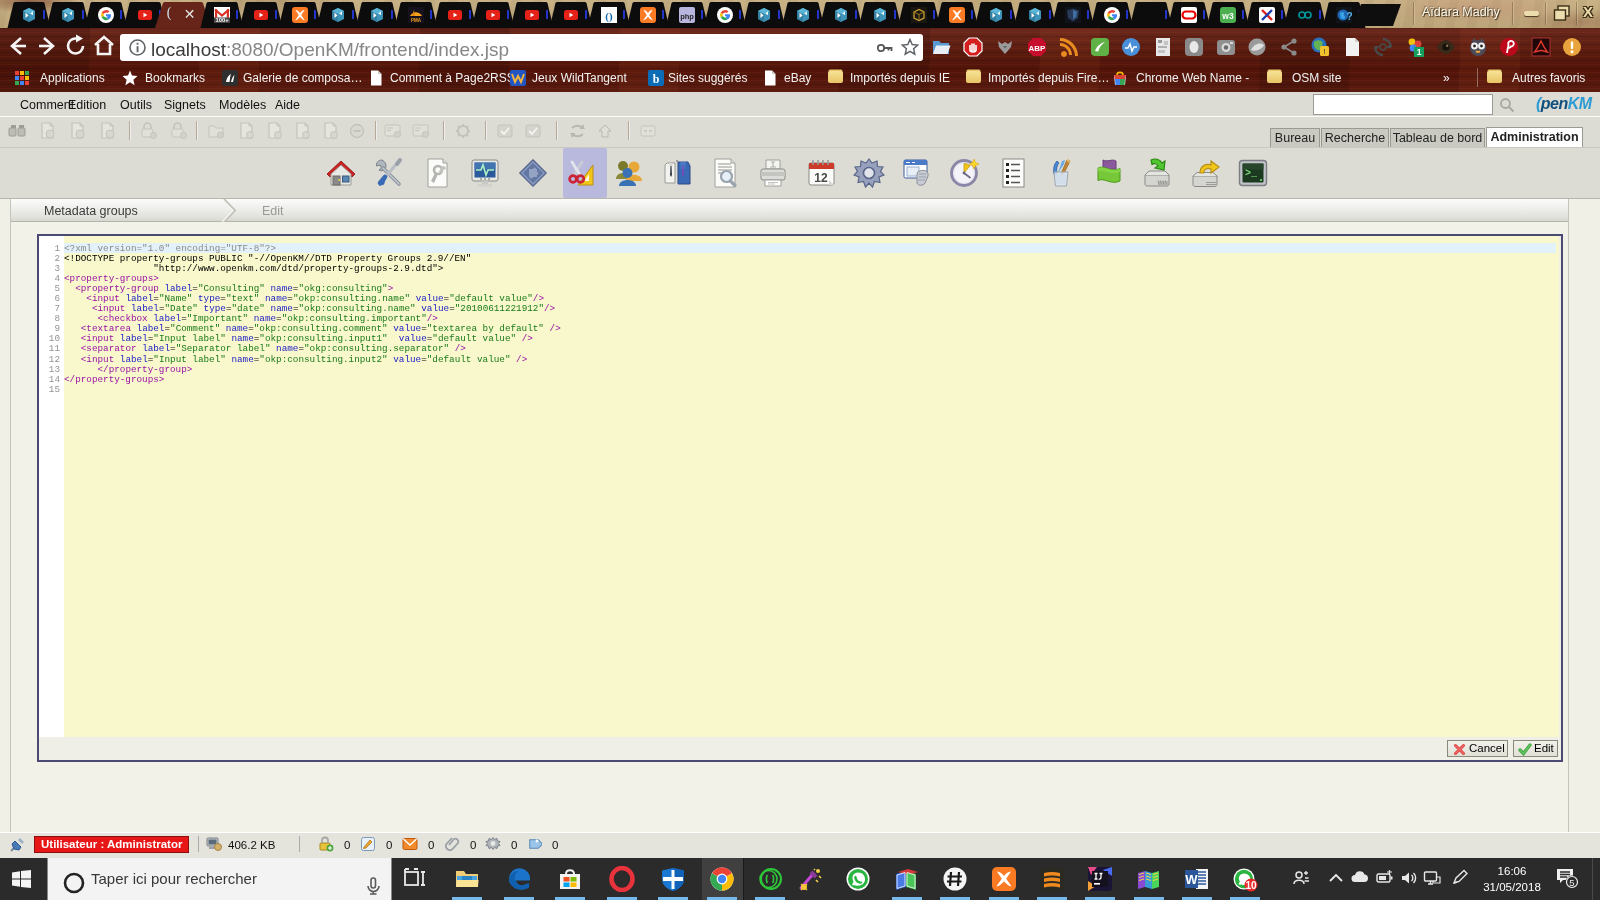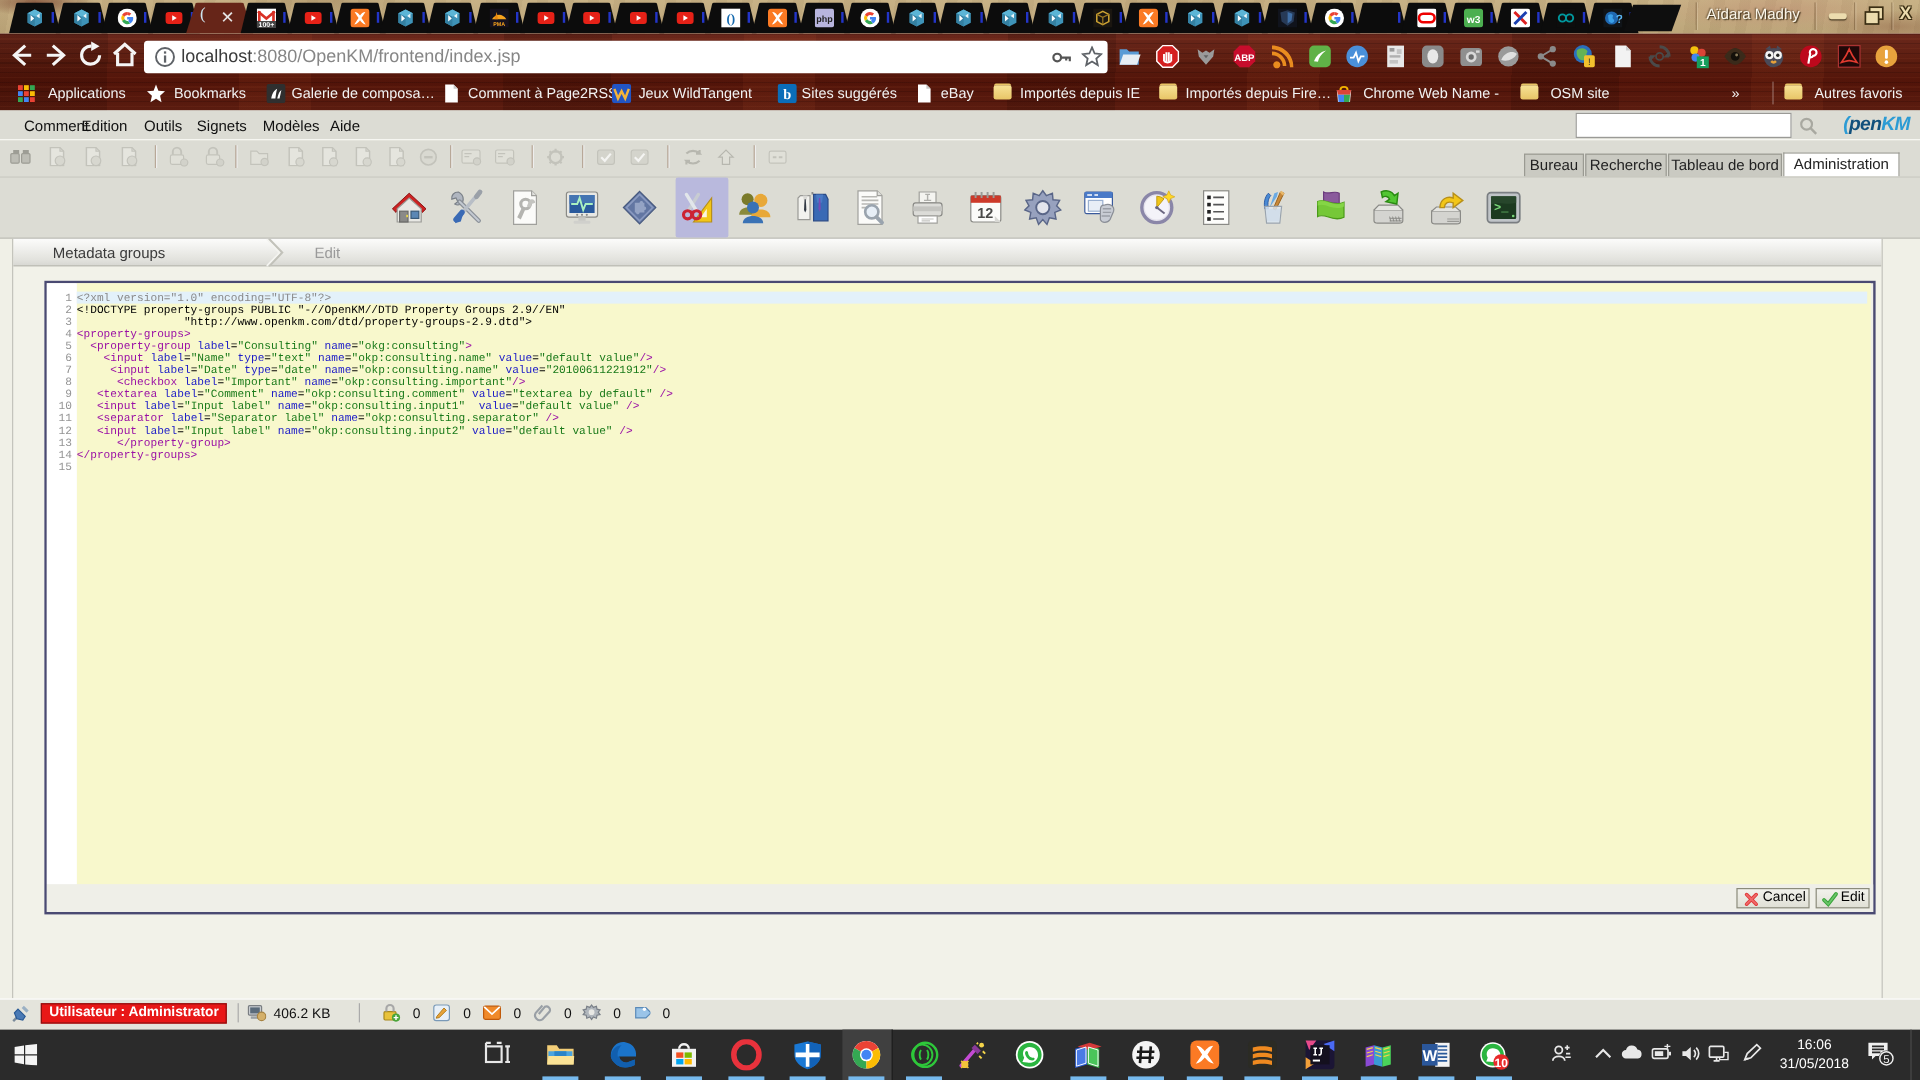--- a/index.html
+++ b/index.html
@@ -18,40 +18,40 @@
 .tab{position:absolute;top:2px;height:26px;width:40px}
 .tab svg{position:absolute;left:0;top:0}
 .tfav{position:absolute;left:14px;top:5px;width:16px;height:16px}
 #wood{left:0;top:28px;width:1600px;height:64px;
  background:
   repeating-linear-gradient(180deg, rgba(20,0,0,.18) 0 1px, rgba(0,0,0,0) 1px 4px, rgba(255,140,80,.05) 4px 5px, rgba(0,0,0,0) 5px 8px),
   repeating-linear-gradient(91deg, rgba(30,5,0,.18) 0 90px, rgba(0,0,0,0) 90px 200px, rgba(255,120,60,.06) 200px 260px, rgba(0,0,0,0) 260px 420px),
   linear-gradient(180deg,#6b281c 0%,#5c1d10 35%,#521409 65%,#5a1c10 100%)}
 .navic{position:absolute;top:33px;width:26px;height:26px}
 #urlbox{left:120px;top:34px;width:803px;height:27px;background:#fff;border-radius:3px}
-#urltxt{left:151px;top:39px;font-size:15px;color:#3a3a3a}
+#urltxt{left:151px;top:39px;font-size:19px;color:#3a3a3a}
 #urltxt span{color:#868686}
 .ext{position:absolute;top:37px;width:20px;height:20px}
 #bookm{left:0;top:63px;width:1600px;height:29px;color:#f4f4f4;font-size:12px}
 .bi{position:absolute;top:70px;width:16px;height:16px}
 .bt{position:absolute;top:71px;white-space:nowrap;font-size:12px;color:#f2f2f2}
 .fold{position:absolute;top:71px;width:15px;height:12px;background:linear-gradient(180deg,#f7e296,#e8c566);border-radius:2px;box-shadow:0 -2px 0 -0.5px #e8c566}
 
 #menubar{left:0;top:92px;width:1600px;height:25px;background:#dcdcd4;border-bottom:1px solid #fdfdf8}
 .mi{position:absolute;top:98px;font-size:12.5px;color:#111}
 #searchbox{left:1313px;top:94px;width:180px;height:21px;background:#fff;border:1px solid #9a9a96}
 #okmlogo{left:1536px;top:95px;font-size:16px;font-weight:bold;font-style:italic;color:#1b65a0;letter-spacing:-0.5px}
 #smalltb{left:0;top:117px;width:1600px;height:30px;background:#dcdcd4}
 .sic{position:absolute;top:122px;width:19px;height:17px;opacity:.7}
 .ssep{position:absolute;top:121px;width:1px;height:19px;background:#b8a898;box-shadow:1px 0 0 #eee}
 #bigtb{left:0;top:147px;width:1600px;height:52px;background:#dcdcd4;border-top:1px solid #c8c8c0;border-bottom:1px solid #b6b6ae}
 .bic{position:absolute;top:157px;width:32px;height:32px}
 #selbox{left:563px;top:148px;width:44px;height:50px;background:#b9b9dd;border-radius:2px}
 .gtab{position:absolute;top:128px;height:20px;background:#cacac2;border:1px solid #9a9a92;font-size:12.5px;color:#222;text-align:center;line-height:19px}
-#gtab4{background:#fff;border-bottom:1px solid #fff;font-weight:normal;top:127px;height:21px}
+#gtab4{background:#fff;border-bottom:1px solid #fff;font-weight:bold;top:127px;height:21px}
 #crumb{left:11px;top:199px;width:1557px;height:23px;background:linear-gradient(180deg,#fcfcfb,#e2e2dd 80%,#d8d8d3);border-bottom:1px solid #b5b5ad}
 #rightstrip{left:1568px;top:199px;width:32px;height:633px;background:#f0f0e7;border-left:1px solid #c4c4bc}
 
 #panel{left:37px;top:234px;width:1526px;height:528px;border:2px solid #4a4a72;background:#efefe8}
 #gutter{left:39px;top:236px;width:25px;height:501px;background:#fff;font-family:"Liberation Mono",monospace;font-size:9.3px;line-height:10.05px;padding-top:8px;color:#949494;text-align:right;padding-right:4px}
 #codearea{left:64px;top:236px;width:1495px;height:501px;background:transparent;font-family:"Liberation Mono",monospace;font-size:9.3px;line-height:10.05px;white-space:pre;padding-top:8px;color:#000;z-index:4}
 #line1bg{left:64px;top:243px;width:1492px;height:10px;background:#e3f1fa;z-index:3}
 .cm-m{color:#8a8a8a}.cm-t{color:#9a10a5}.cm-a{color:#1b1bc7}.cm-s{color:#1a7a1a}
 #btnrow{left:39px;top:737px;width:1522px;height:23px;background:#efefe8}
 .btn{position:absolute;top:740px;height:17px;background:linear-gradient(180deg,#f2f2ec,#e0e0d6);border:1px solid #8a8a7a;font-size:11.5px;color:#000;line-height:15px}
@@ -1104,20 +1104,30 @@
         <circle cx="11" cy="5" r="1.4" fill="#fff"></circle>
       </svg></div>
 <div class="st" style="left:552px">0</div>
 <div class="abs" id="taskbar"></div>
 <div class="abs" style="left:12px;top:870px;width:19px;height:18px"><svg width="19" height="18" viewBox="0 0 19 18">
         <path d="M0 2.5 L8 1.2 L8 8.5 L0 8.5 Z" fill="#f4f4f4"></path>
         <path d="M9 1 L19 0 L19 8.5 L9 8.5 Z" fill="#f4f4f4"></path>
         <path d="M0 9.5 L8 9.5 L8 16.8 L0 15.5 Z" fill="#f4f4f4"></path>
         <path d="M9 9.5 L19 9.5 L19 18 L9 17 Z" fill="#f4f4f4"></path>
       </svg></div>
+<div class="abs" id="tsearch">
+      <span style="position:absolute;left:15px;top:10px"><svg width="22" height="22" viewBox="0 0 22 22">
+          <circle cx="11" cy="11" r="9" fill="none" stroke="#222" stroke-width="2.6"></circle>
+        </svg></span>
+      <span style="position:absolute;left:43px">Taper ici pour rechercher</span>
+      <span style="position:absolute;left:316px;top:11px"><svg width="18" height="18" viewBox="0 0 18 18">
+          <rect x="7" y="1" width="4.5" height="10" rx="2.2" fill="none" stroke="#5a5a5a" stroke-width="1.6"></rect>
+          <path d="M4 9 A5.5 5.5 0 0 0 15 9 M9.2 14.5 L9.2 17 M6 17 L12.5 17" stroke="#5a5a5a" stroke-width="1.6" fill="none"></path>
+        </svg></span>
+    </div>
 <div class="abs" id="chromesel"></div>
 <div class="tic" style="left:402px"><svg width="26" height="26" viewBox="0 0 26 26">
         <rect x="3" y="6" width="13" height="13" fill="none" stroke="#e8e8e8" stroke-width="1.8"></rect>
         <path d="M19 6 L23 6 M21 6 L21 19 M19 19 L23 19" stroke="#e8e8e8" stroke-width="1.8"></path>
         <path d="M3 3 L7 3 M3 3 L3 6 M16 3 L12 3" stroke="#e8e8e8" stroke-width="1.8"></path>
       </svg></div>
 <div class="tic" style="left:454px"><svg width="26" height="26" viewBox="0 0 26 26">
         <path d="M2 5 L10 5 L12 8 L24 8 L24 21 L2 21 Z" fill="#f2cd77"></path>
         <path d="M3 10 L23 10 L23 19 L3 19 Z" fill="#4aa4e0"></path>
         <path d="M8 10 L18 10 L18 16 L8 16 Z" fill="#2a84c8"></path>

